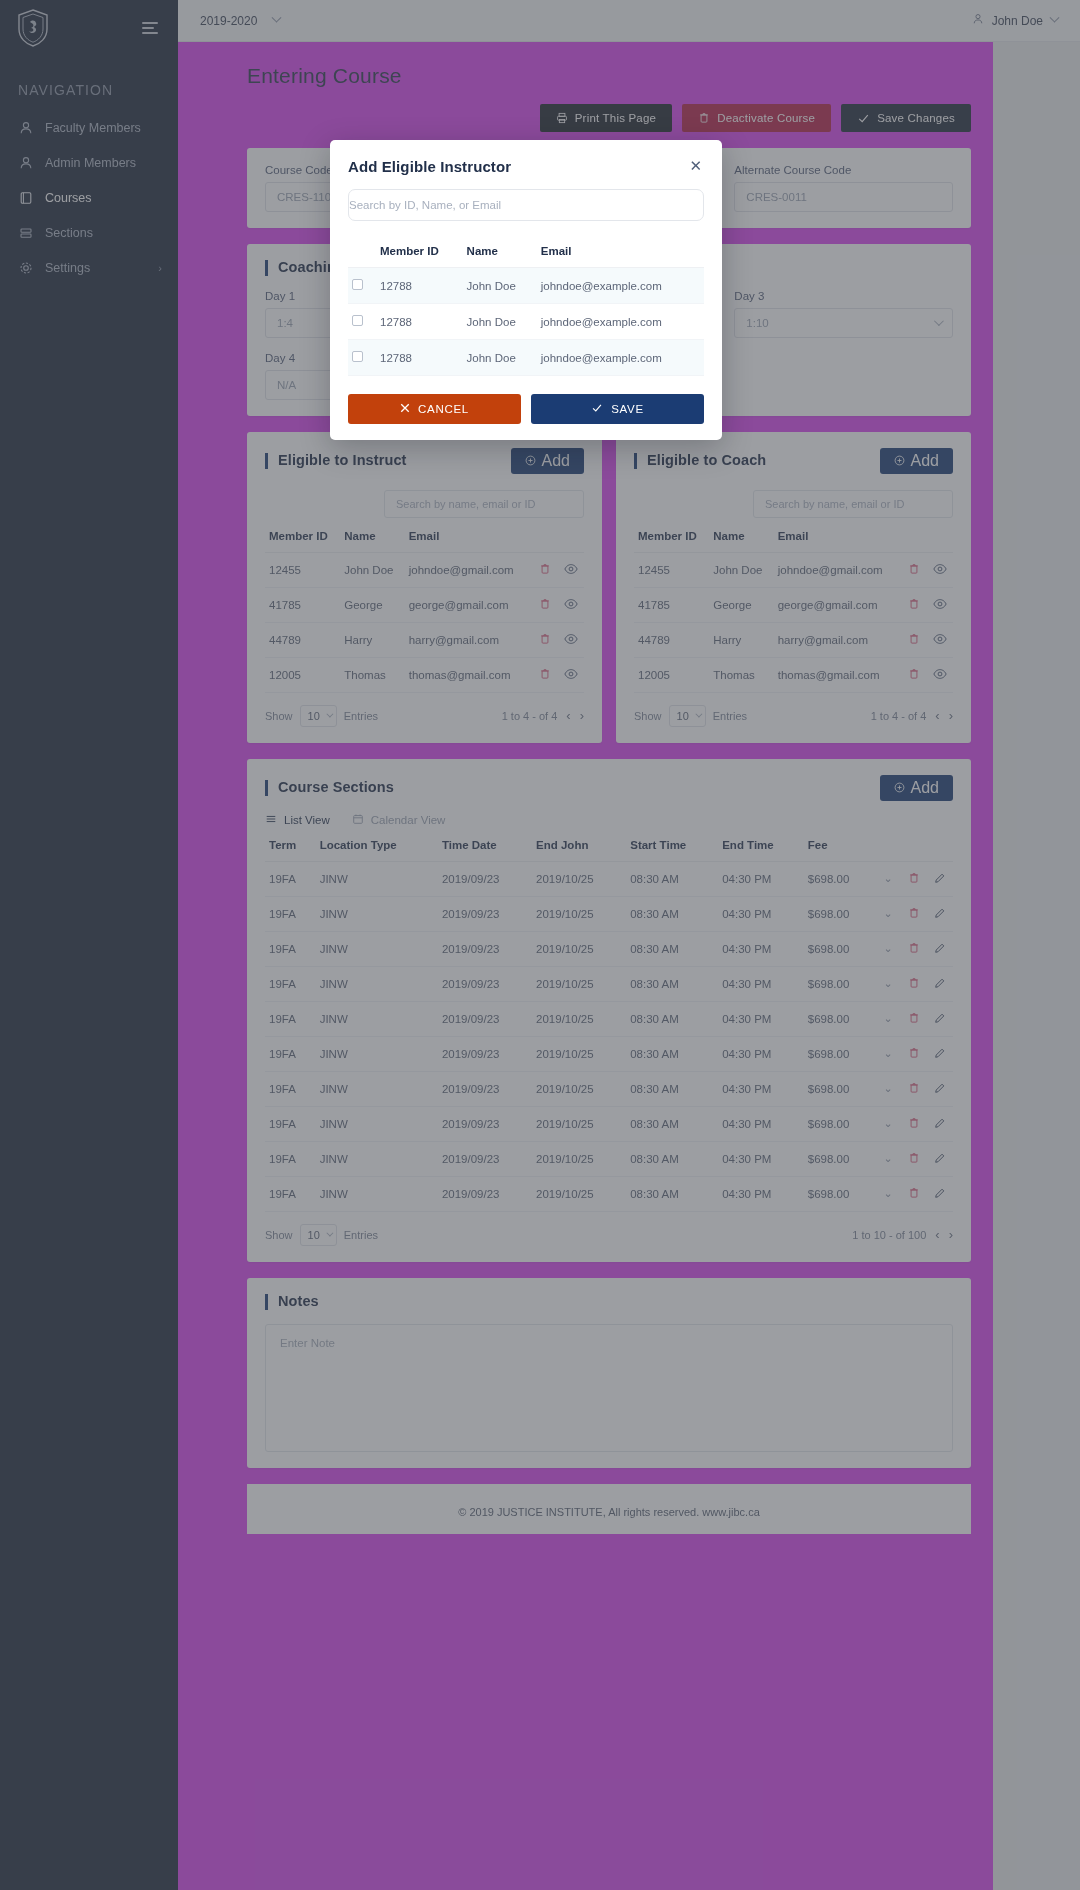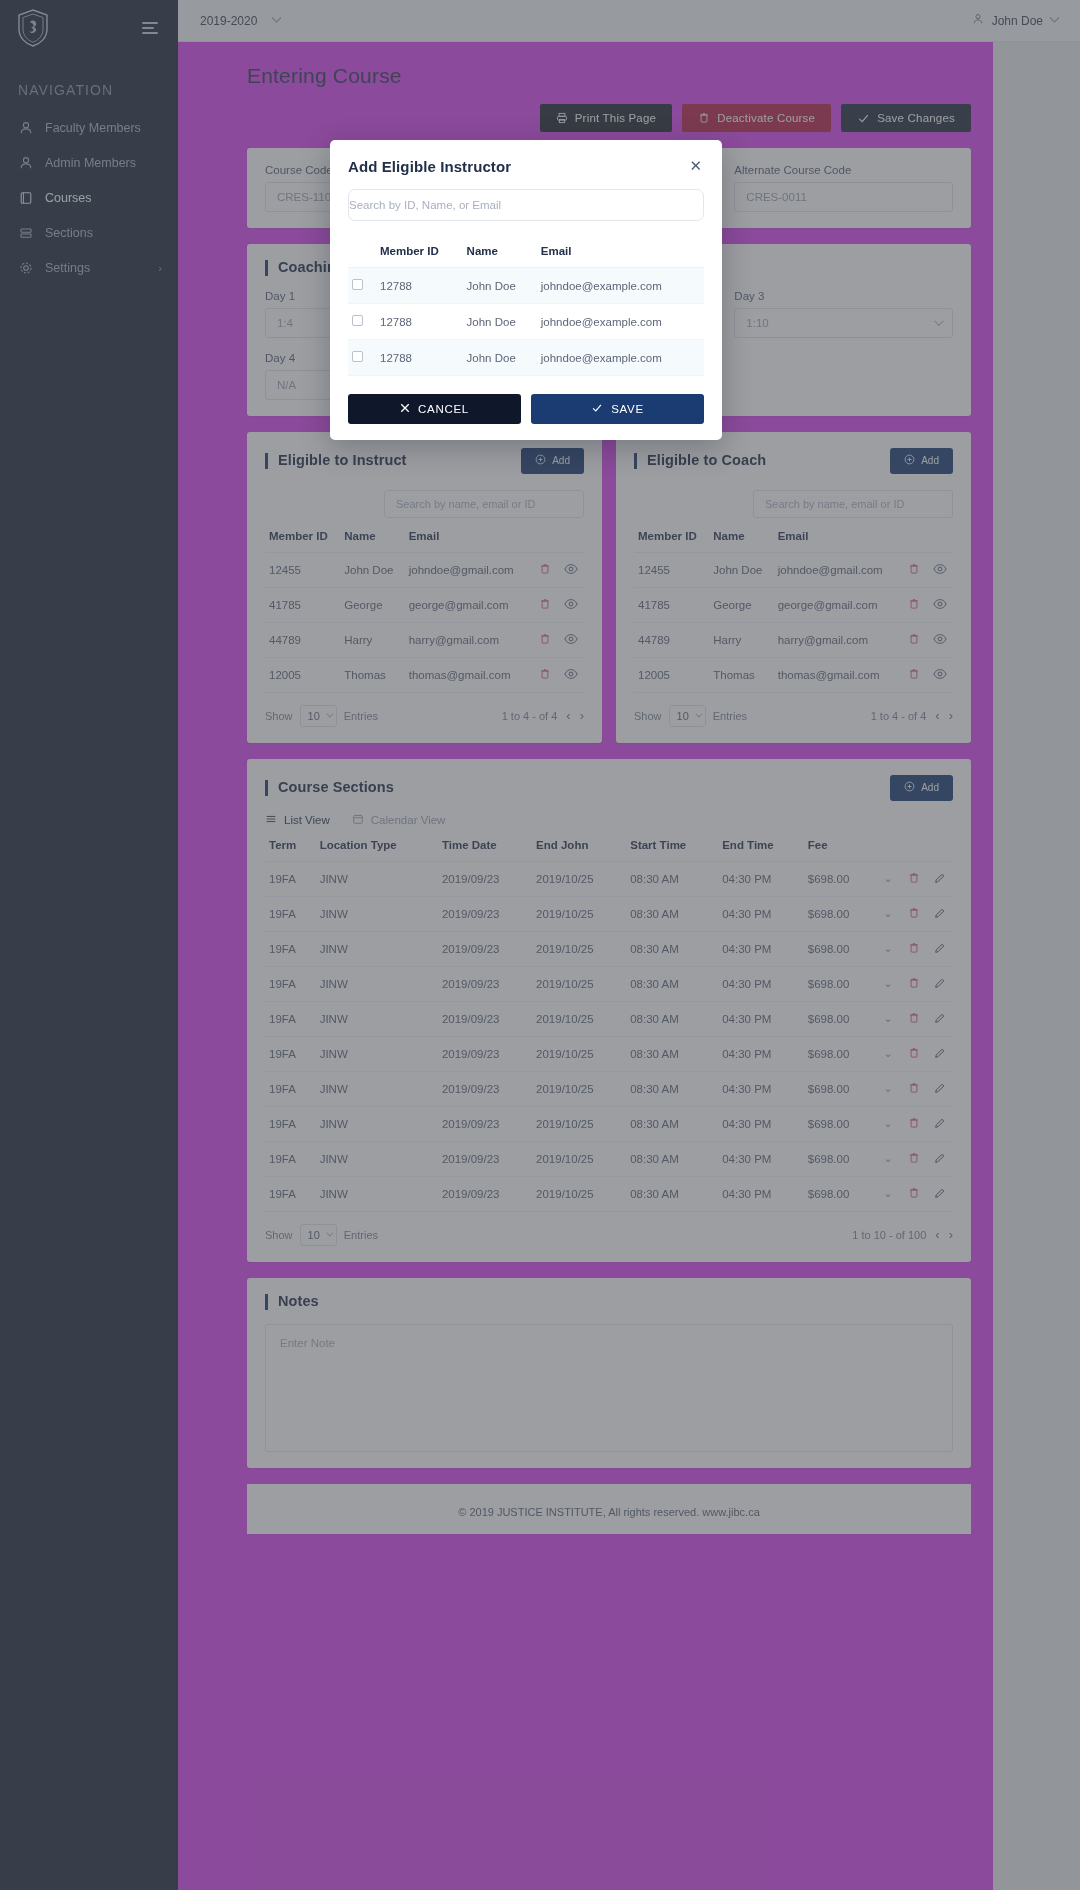--- a/index.html
+++ b/index.html
@@ -75,21 +75,21 @@
     padding: 16px 18px; box-shadow: 0 1px 2px rgba(20,30,50,.06);
   }
   .card-head { display: flex; align-items: center; }
   .card-title {
     font-size: 14.5px; color: #22304a; font-weight: 700; letter-spacing:.1px;
     padding-left: 10px; border-left: 3px solid #1c3d73; line-height: 1.1;
   }
   .btn-add {
     margin-left: auto; background: #1b3c73; color: #fff;
     height: 26px; padding: 0 14px; border-radius: 3px; border: none;
-    font-size: 10px; display: inline-flex; align-items: center; gap: 6px; cursor: pointer;
+    font-size: 16px; display: inline-flex; align-items: center; gap: 6px; cursor: pointer;
     font-family: inherit;
   }
 
   .field-label { font-size: 11.5px; color: #55607a; margin-bottom: 6px; }
   .field-input {
     height: 30px; border: 1px solid #dfe2e8; border-radius: 3px;
     font-size: 11.5px; color: #9aa3b2; display: flex; align-items: center;
     padding: 0 11px; background: #fff; position:relative;
   }
   .field-input .caret2 { position:absolute; right: 11px; width:7px;height:7px;border-right:1.4px solid #a8b0bd;border-bottom:1.4px solid #a8b0bd;transform:rotate(45deg) translateY(-2px);}
@@ -160,21 +160,21 @@
   .cbox {
     width: 11px; height: 11px; border: 1px solid #b9c1cd; border-radius: 2px;
     display: inline-block; background:#fff; cursor:pointer;
   }
   .modal-foot { display:flex; gap: 10px; margin-top: 18px; }
   .mbtn {
     flex: 1; height: 30px; border: none; border-radius: 3px; color:#fff;
     font-size: 11.5px; letter-spacing: .7px; cursor: pointer; font-family: inherit;
     display:inline-flex; align-items:center; justify-content:center; gap: 8px;
   }
-  .mbtn-cancel { background: #0f172a; }
+  .mbtn-cancel { background: #c2410c; }
   .mbtn-save { background: #1b3c73; }
 </style>
 </head>
 <body>
 
 <div class="sidebar">
   <div class="sb-top">
     <div class="sb-logo">
       <svg width="34" height="40" viewBox="0 0 34 40">
         <path d="M17 2 L31 7 V21 C31 30 24 36 17 38 C10 36 3 30 3 21 V7 Z" fill="none" stroke="#c9ced7" stroke-width="1.4"></path>

